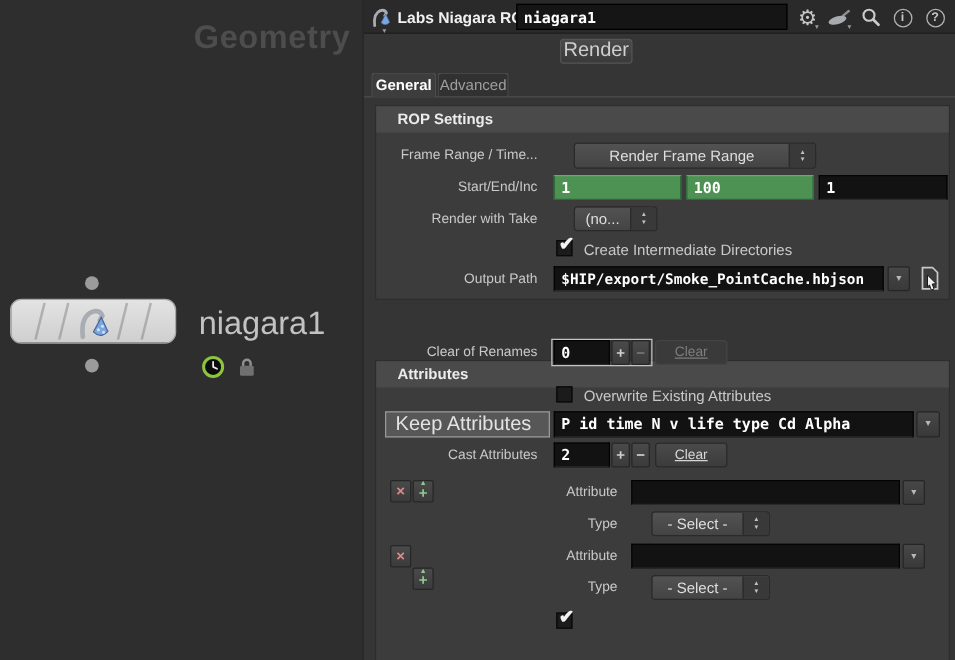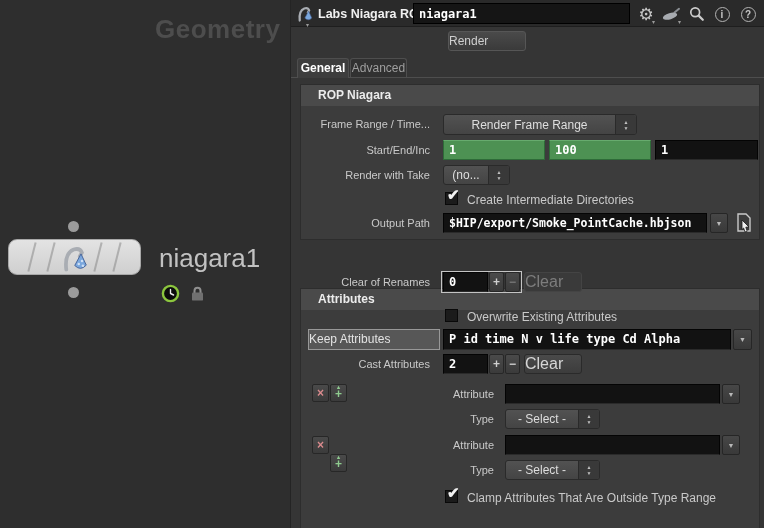--- a/index.html
+++ b/index.html
@@ -19,54 +19,54 @@
   .param-pane{position:absolute;left:291px;top:0;width:473px;height:528px;background:#353535;}
   .param-header{position:absolute;left:291px;top:0;width:473px;height:27px;background:#2a2a2a;border-bottom:1px solid #1e1e1e;box-sizing:border-box;}
   .node-type-label{position:absolute;left:318px;top:7px;font-size:12.5px;font-weight:bold;color:#f0f0f0;}
   .name-input{position:absolute;left:413px;top:3px;width:217px;height:21px;background:#151515;border:1px solid #000;
               color:#fff;font-family:"DejaVu Sans Mono",monospace;font-weight:bold;font-size:12px;padding:0 0 0 5px;box-sizing:border-box;}
   .hdr-ico{position:absolute;top:4px;width:20px;height:20px;display:flex;align-items:center;justify-content:center;color:#c6c6c6;cursor:pointer;}
   .circle-ico{width:15px;height:15px;border:1.4px solid #b3b3b3;border-radius:50%;font-size:10px;font-weight:bold;color:#c6c6c6;
               display:flex;align-items:center;justify-content:center;box-sizing:border-box;}
   .mini-caret{position:absolute;font-size:6px;color:#9a9a9a;line-height:6px;}
 
-  .render-btn{position:absolute;left:448px;top:31px;width:78px;height:20px;background:linear-gradient(#4a4a4a,#3a3a3a);
-              border:1px solid #565656;border-radius:3px;color:#cfcfcf;font-size:12px;text-align:left;line-height:18px;box-sizing:border-box;}
+  .render-btn{position:absolute;left:448px;top:31px;width:58px;height:20px;background:linear-gradient(#4a4a4a,#3a3a3a);
+              border:1px solid #565656;border-radius:3px;color:#cfcfcf;font-size:16px;text-align:center;line-height:18px;box-sizing:border-box;}
 
   .tab{position:absolute;top:58px;height:20px;line-height:19px;text-align:center;font-size:12px;
        border:1px solid #4e4e4e;border-bottom:none;border-radius:3px 3px 0 0;box-sizing:border-box;}
   .tab.active{background:#3d3d3d;color:#fff;font-weight:bold;z-index:2;}
   .tab.inactive{background:#313131;color:#9f9f9f;}
   .tab-underline{position:absolute;left:291px;top:77px;width:473px;height:1px;background:#4e4e4e;}
 
   .group{position:absolute;left:300px;width:460px;background:#3c3c3c;border:1px solid #2d2d2d;box-sizing:border-box;}
   .group-header{height:21px;background:#4a4a4a;color:#ececec;font-weight:bold;font-size:12px;line-height:21px;padding-left:17px;}
 
   .p-label{position:absolute;color:#c9c9c9;font-size:11px;text-align:right;}
   .p-field{position:absolute;background:#121212;border:1px solid #040404;border-bottom-color:#2a2a2a;color:#fff;
            font-family:"DejaVu Sans Mono",monospace;font-weight:bold;font-size:12px;line-height:18px;padding:0 0 0 5px;box-sizing:border-box;overflow:hidden;white-space:nowrap;}
   .p-field.green{background:#4d9153;border-color:#2e6b38;border-top-color:#67ab6e;}
   .dd{position:absolute;background:linear-gradient(#525252,#444444);border:1px solid #2a2a2a;border-radius:3px;
-      color:#dedede;font-size:12px;display:flex;align-items:stretch;box-sizing:border-box;overflow:hidden;}
+      color:#dedede;font-size:12px;display:flex;align-items:stretch;box-sizing:border-box;overflow:hidden;margin-left:16px;}
   .dd-text{flex:1;display:flex;align-items:center;justify-content:center;}
   .dd-spin{width:20px;background:#393939;border-left:1px solid #2a2a2a;display:flex;flex-direction:column;
            align-items:center;justify-content:center;color:#c2c2c2;font-size:5px;line-height:6px;}
   .dd-btn{position:absolute;background:linear-gradient(#474747,#393939);border:1px solid #262626;border-radius:2px;
           color:#b8b8b8;font-size:7px;display:flex;align-items:center;justify-content:center;box-sizing:border-box;}
   .sq-btn{position:absolute;background:linear-gradient(#4a4a4a,#3b3b3b);border:1px solid #272727;border-radius:2px;
           color:#cfcfcf;font-size:12px;font-weight:bold;display:flex;align-items:center;justify-content:center;box-sizing:border-box;}
-  .clear-btn{position:absolute;border-radius:3px;font-size:16px;text-align:left;box-sizing:border-box;}
+  .clear-btn{position:absolute;border-radius:3px;font-size:11px;text-align:center;box-sizing:border-box;text-decoration:underline;}
   .clear-btn.enabled{background:linear-gradient(#4a4a4a,#3c3c3c);border:1px solid #2a2a2a;color:#d6d6d6;line-height:18px;}
   .clear-btn.disabled{background:#3a3a3a;border:1px solid #444;color:#7d7d7d;line-height:18px;}
   .focus-frame{position:absolute;border:1px solid #c4c4c4;box-sizing:border-box;}
   .checkbox{position:absolute;width:13px;height:13px;background:#1b1b1b;border:1px solid #090909;box-sizing:border-box;}
   .checkmark{position:absolute;left:1px;top:-7px;color:#f2f2f2;font-size:15px;font-weight:bold;}
   .chk-label{position:absolute;color:#c9c9c9;font-size:12px;}
   .keep-label-box{position:absolute;left:308px;top:329px;width:132px;height:21px;background:#575757;border:1px solid #989898;
-                  color:#e3e3e3;font-size:12px;line-height:19px;padding-right:2px;box-sizing:border-box;}
+                  color:#e3e3e3;font-size:16px;text-align:right;line-height:19px;padding-right:14px;box-sizing:border-box;}
   .mp-del{color:#d98a8d;}
   .mp-ins{position:relative;color:#8fcb8f;}
   .ins-caret{position:absolute;left:50%;transform:translateX(-50%);top:-1px;font-size:6px;line-height:6px;}
   .ins-plus{position:absolute;left:50%;transform:translateX(-50%);top:3px;font-size:12px;line-height:12px;}
 </style>
 </head>
 <body>
 
 <div id="screen">
 
@@ -140,21 +140,21 @@
     <span class="circle-ico">?</span>
   </span>
 
   <div class="render-btn">Render</div>
 
   <div class="tab active" style="left:297px;width:52px;">General</div>
   <div class="tab inactive" style="left:350px;width:57px;">Advanced</div>
   <div class="tab-underline"></div>
 
   <div class="group" style="top:84px;height:156px;">
-    <div class="group-header"><span>ROP Niagara</span></div>
+    <div class="group-header"><span>ROP Settings</span></div>
   </div>
   <div class="group" style="top:244px;height:266px;margin-top:44px;">
     <div class="group-header"><span>Attributes</span></div>
   </div>
 
   <div class="p-label" style="left:300px;width:130px;top:118px;">Frame Range / Time...</div>
   <div class="dd" style="left:443px;top:114px;width:194px;height:21px;">
     <div class="dd-text">Render Frame Range</div>
     <div class="dd-spin">
       <span>▲</span>
@@ -259,15 +259,14 @@
     <div class="dd-text">- Select -</div>
     <div class="dd-spin">
       <span>▲</span>
         <span>▼</span>
     </div>
   </div>
 
   <div class="checkbox" style="left:445px;top:490px;">
     <span class="checkmark">✔</span>
   </div>
-  <div class="chk-label" style="left:467px;top:491px;">Clamp Attributes That Are Outside Type Range</div>
 
 </div>
 
 </body></html>

